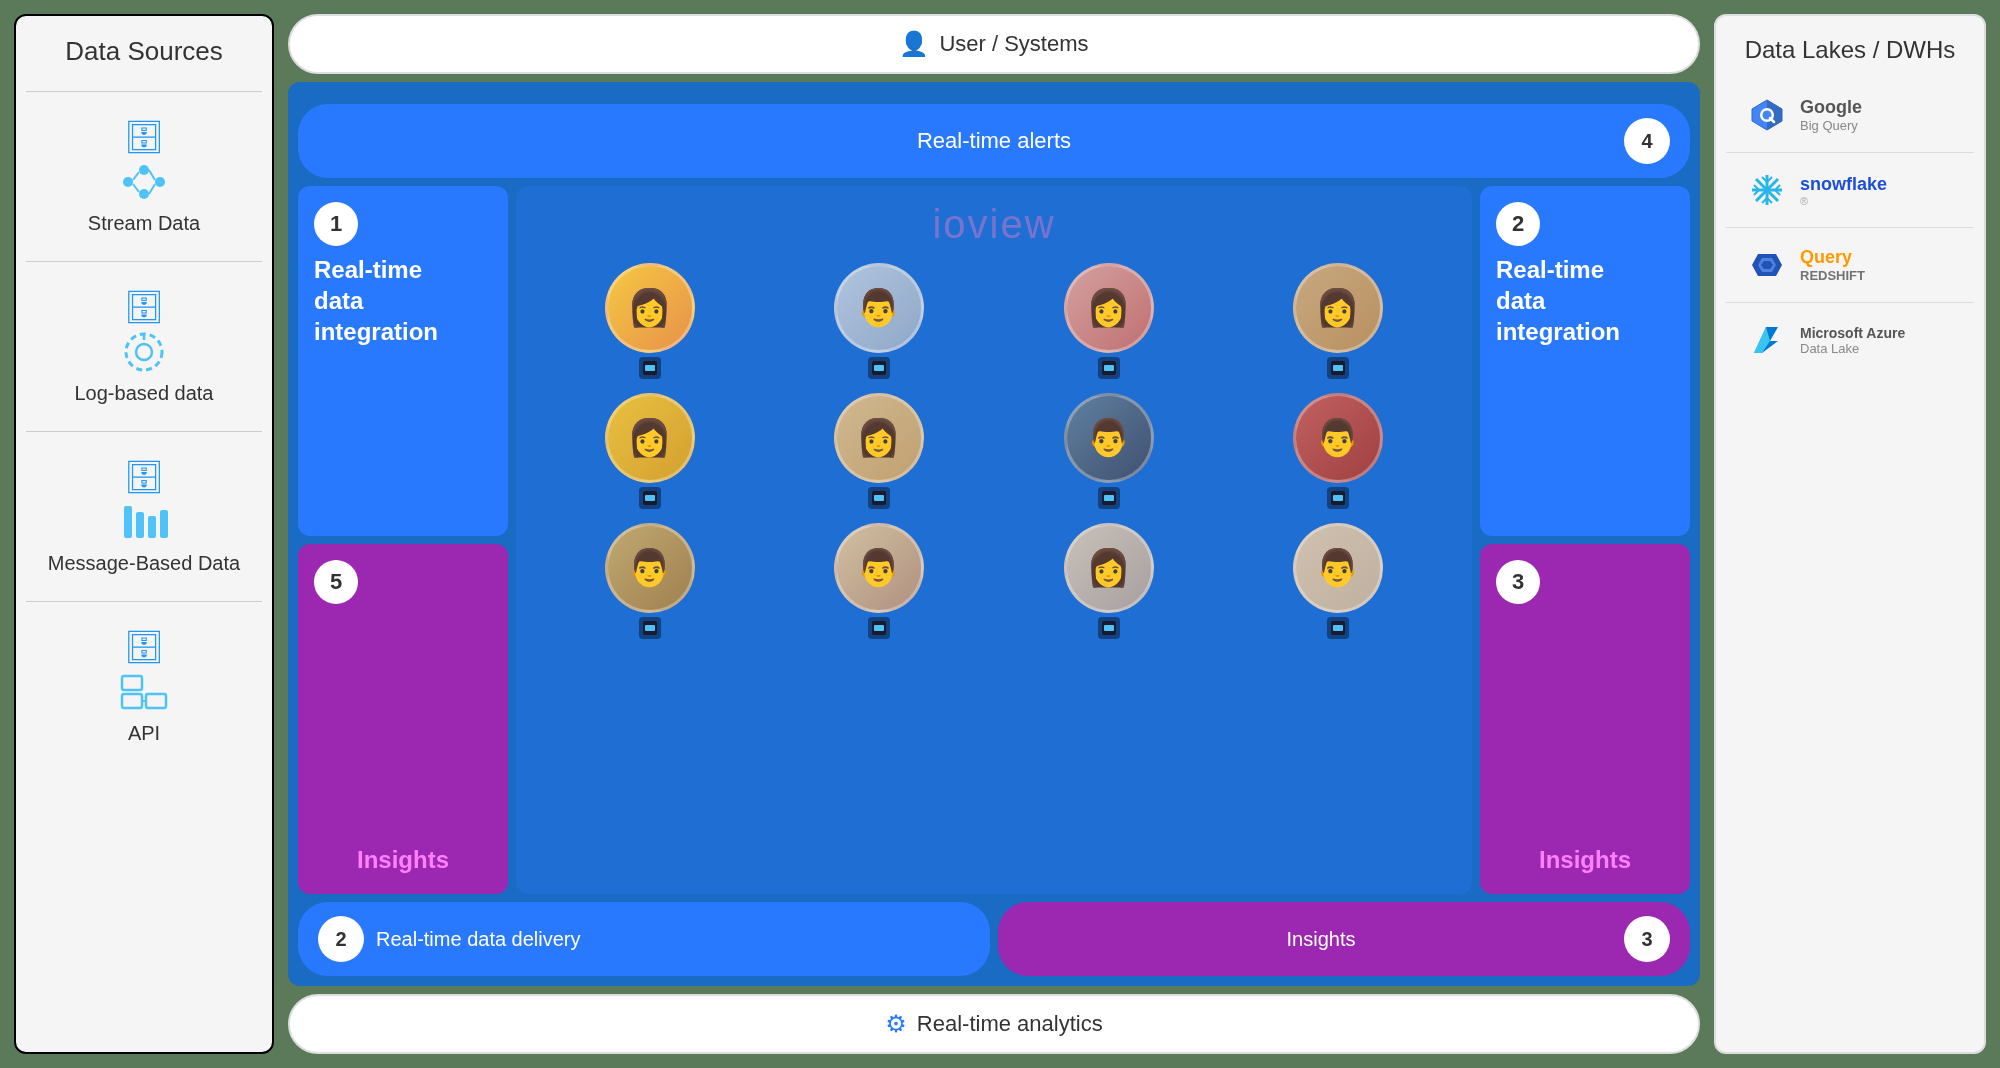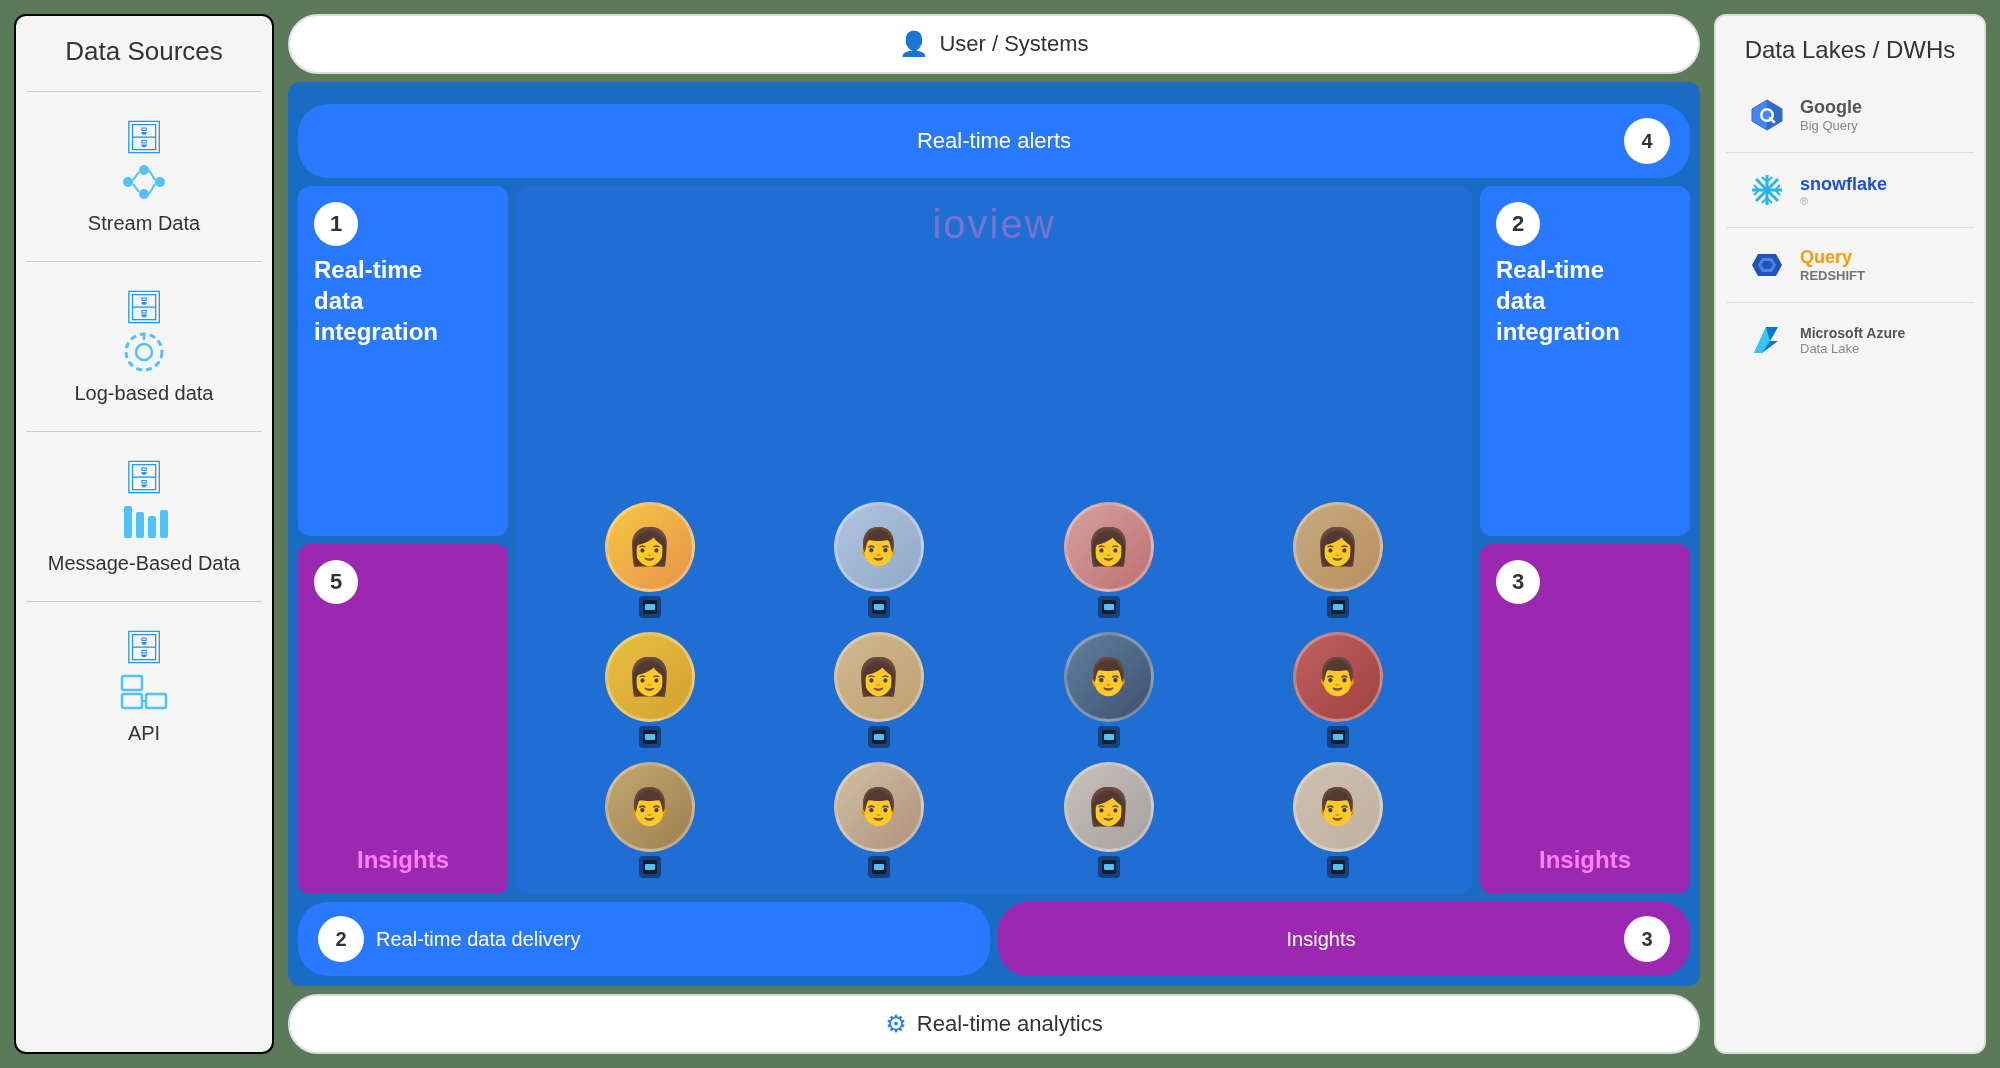--- a/index.html
+++ b/index.html
@@ -170,21 +170,21 @@
     }
 
     
     .center-panel {
       flex: 1;
       background: #1e6ed4;
       border-radius: 12px;
       display: flex;
       flex-direction: column;
       align-items: center;
-      justify-content: space-between;
+      justify-content: flex-start;
       padding: 16px;
       position: relative;
     }
     .ioview-logo {
       font-size: 40px;
       font-weight: 300;
       color: rgba(200, 150, 200, 0.5);
       margin-bottom: 16px;
       letter-spacing: 2px;
     }

